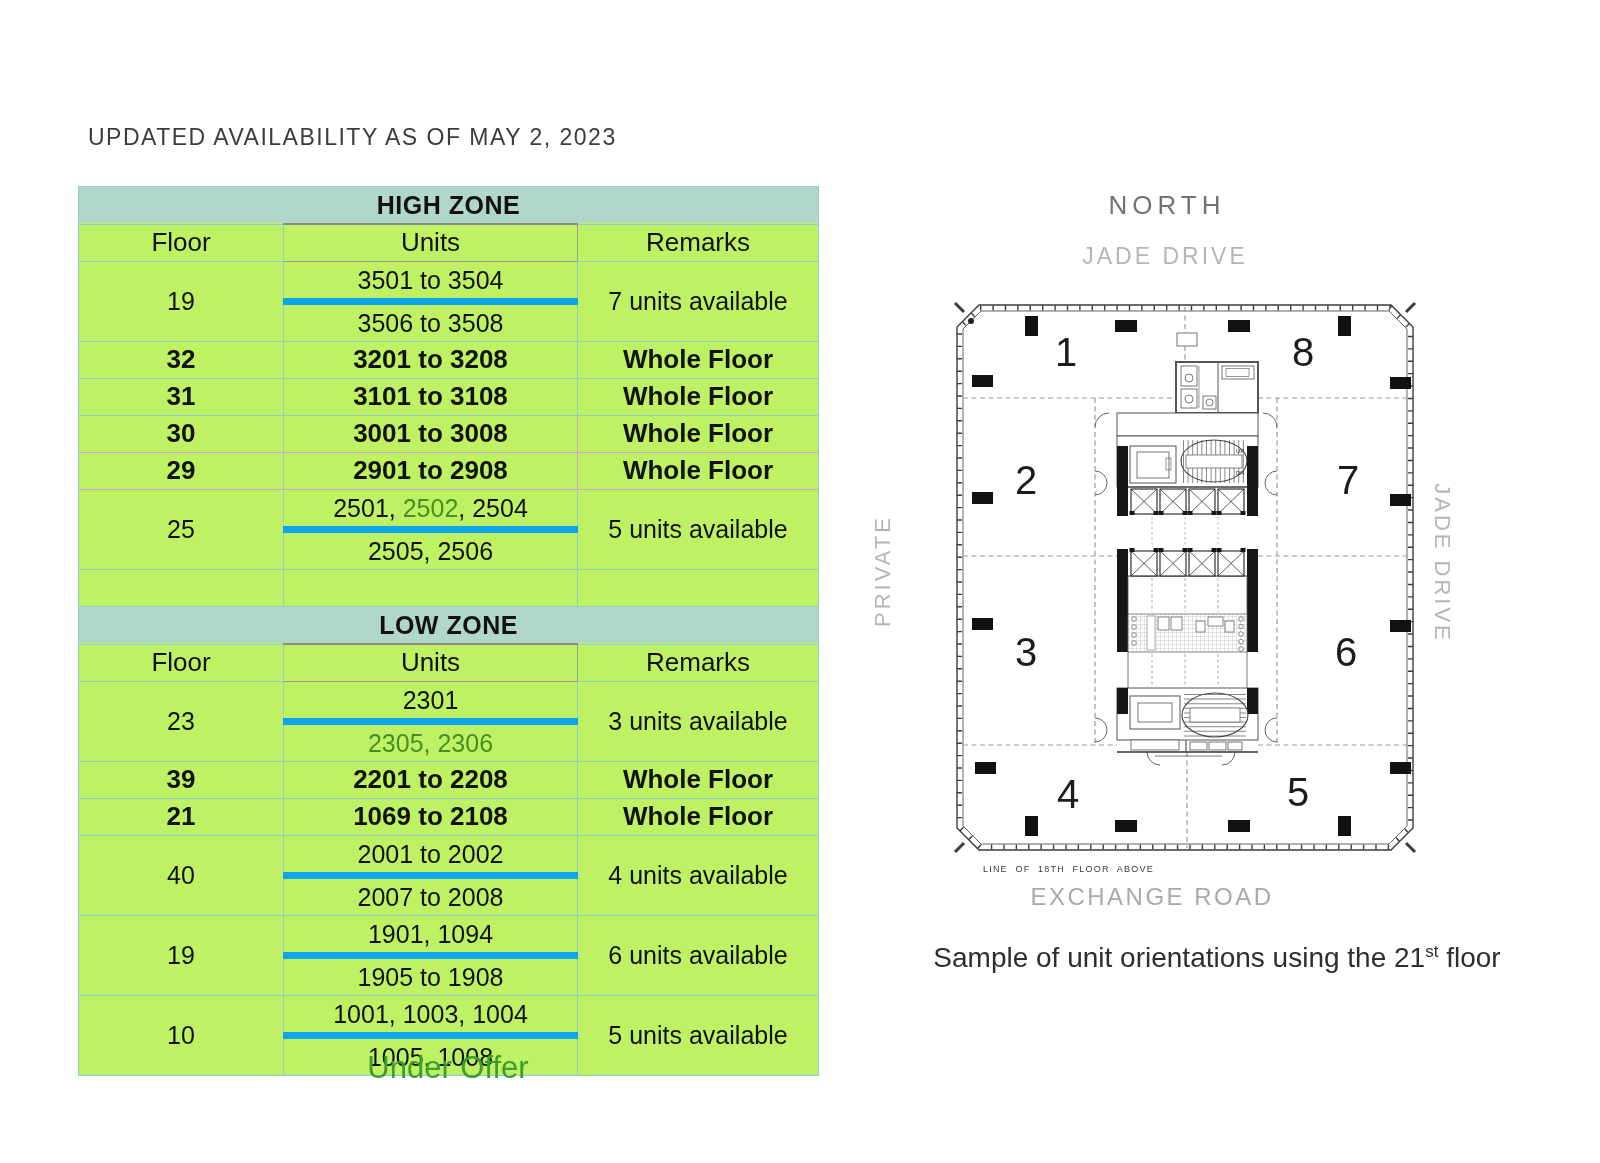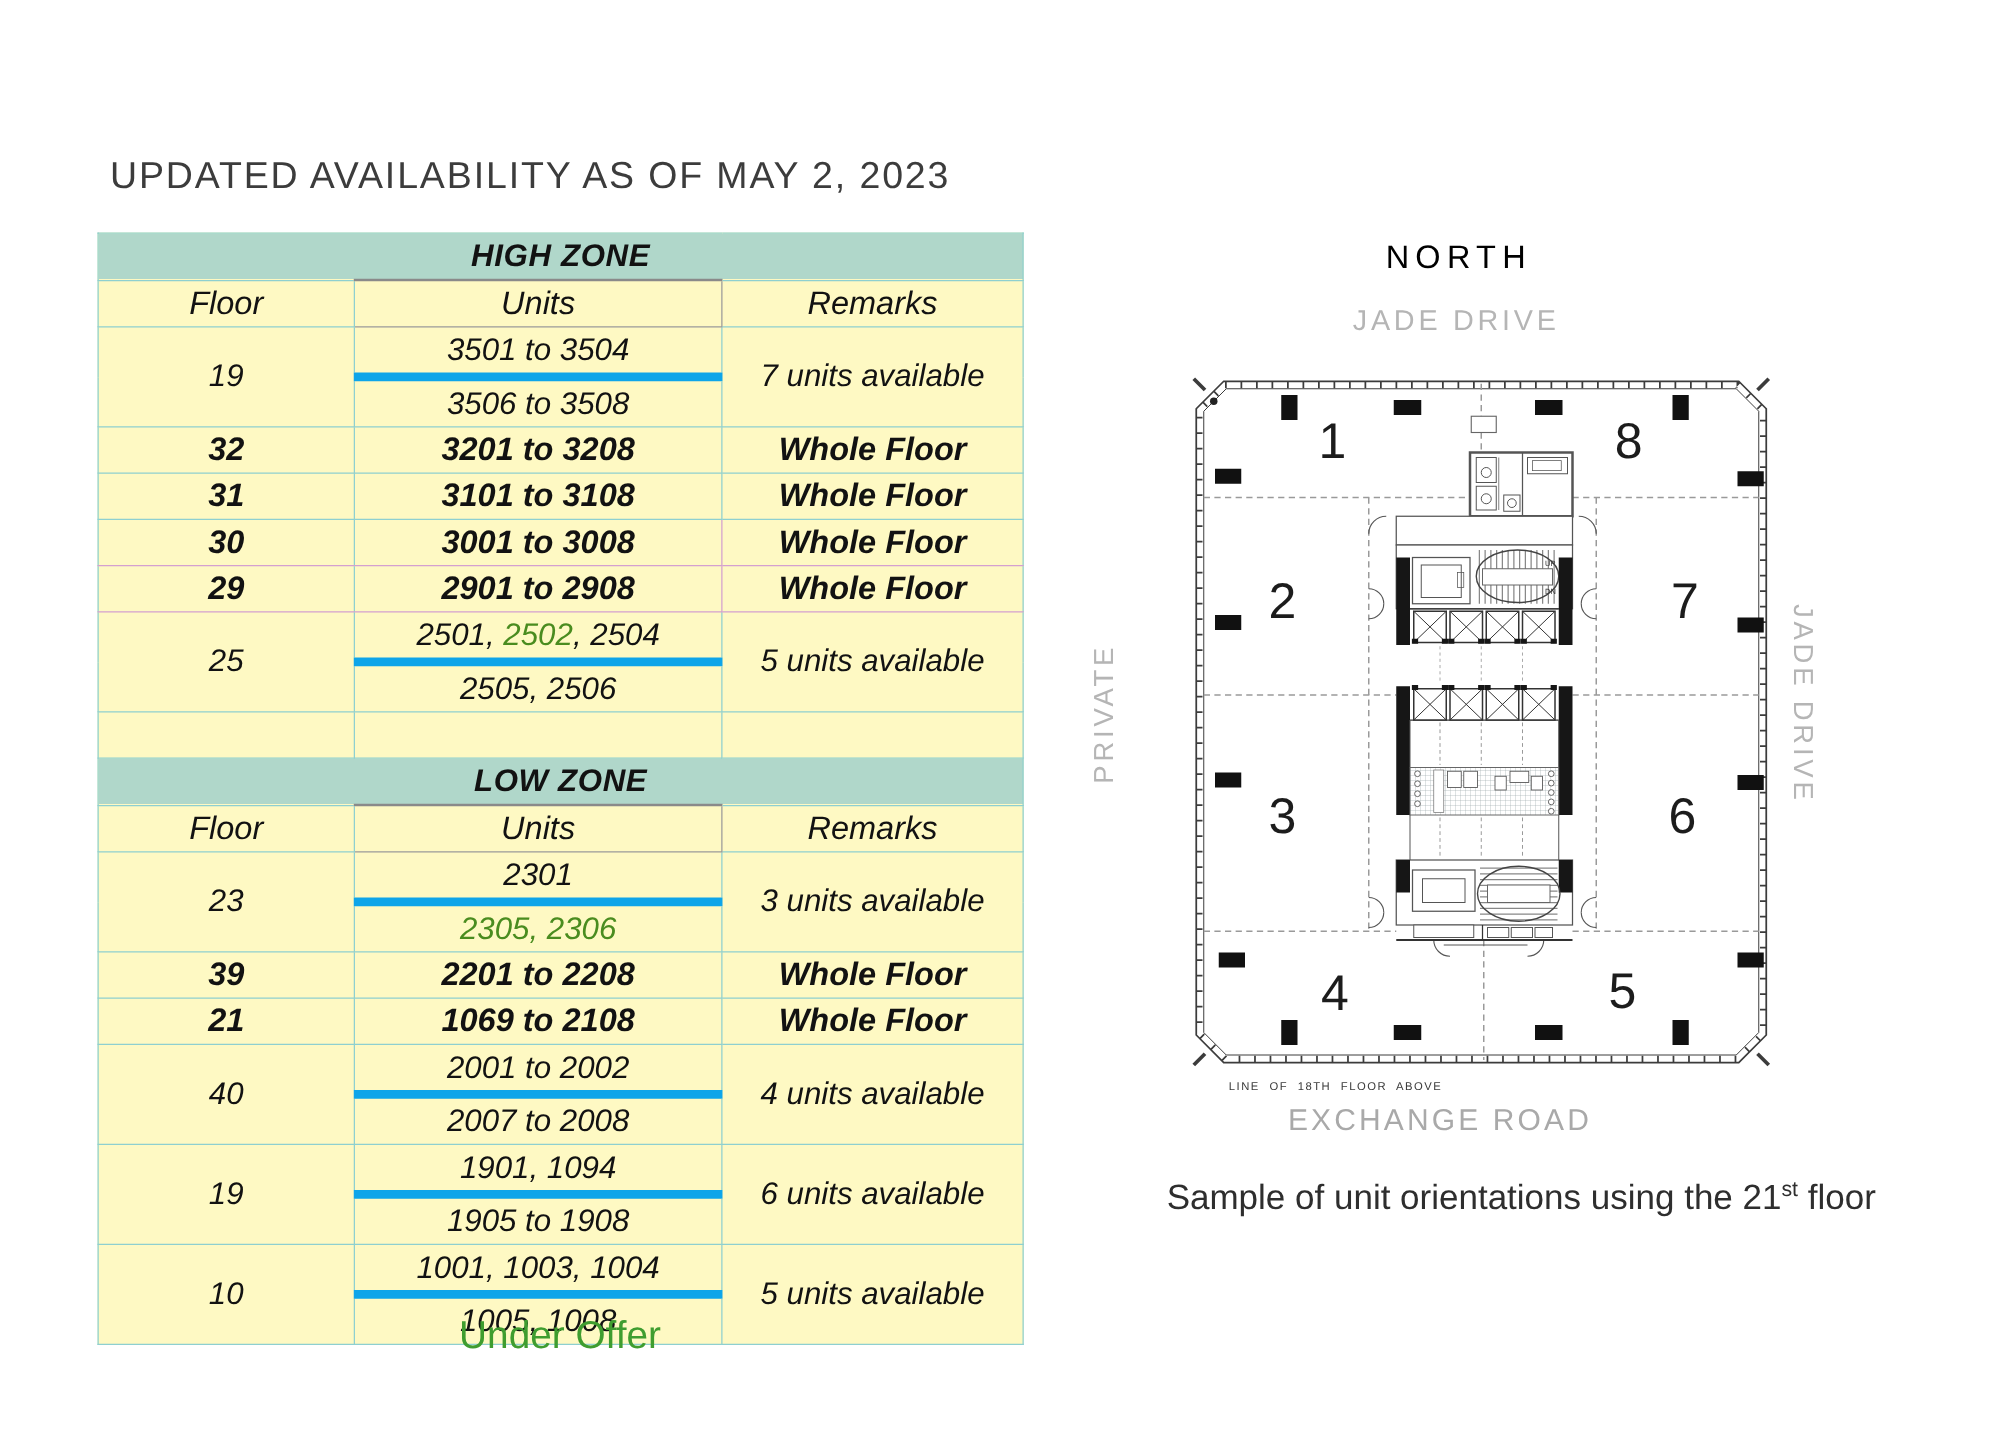--- a/index.html
+++ b/index.html
@@ -1,26 +1,26 @@
 <!DOCTYPE html>
 <html><head>
 <meta charset="utf-8">
 <style>
   html,body{margin:0;padding:0;}
   body{
     width:1600px;height:1163px;position:relative;background:#ffffff;overflow:hidden;
     font-family:"Liberation Sans", sans-serif;
   }
   .page-title{
-    position:absolute;left:88px;top:124px;font-size:30px;font-weight:500;
+    position:absolute;left:88px;top:124px;font-size:23px;font-weight:500;
     letter-spacing:1.5px;color:#3c3c3c;white-space:nowrap;
   }
   table.avail{
     position:absolute;left:78px;top:186px;width:740px;border-collapse:collapse;
-    table-layout:fixed;background:#fef9c3;font-style:italic;
+    table-layout:fixed;background:#bef264;
   }
   table.avail td{
     border:1px solid var(--cyan);text-align:center;vertical-align:middle;
     font-size:25px;color:#121212;padding:0;height:36px;line-height:1.15;
     overflow:hidden;white-space:nowrap;
   }
   td.zone-head{
     background:var(--teal);font-weight:700;font-size:28px;height:30px;
     border:1px solid #9ccabc;border-bottom:1px solid #9f9f9f;color:#101010;letter-spacing:.5px;
   }
@@ -29,21 +29,21 @@
   tr.b td{font-weight:700;font-size:26px;}
   tr.sub td{border-top:7px solid #0ea5e9;}
   tr.pink td{border-top-color:var(--pink);border-bottom-color:var(--pink);}
   tr.pink td.units-c{border-left-color:var(--pink);border-right-color:var(--pink);}
   span.green{color:var(--green);}
   .under-offer{
     position:absolute;left:78px;top:1050px;width:740px;text-align:center;
     font-size:31px;color:var(--legend-green);
   }
   .hlabel{position:absolute;text-align:center;white-space:nowrap;}
-  .north{left:967px;top:190px;width:400px;font-size:26px;letter-spacing:5px;color:#000000;font-weight:500;}
+  .north{left:967px;top:190px;width:400px;font-size:26px;letter-spacing:5px;color:#737373;font-weight:500;}
   .jade-top{left:965px;top:243px;width:400px;font-size:23px;letter-spacing:3px;color:#b5b5b5;}
   .exchange{left:952px;top:883px;width:400px;font-size:24px;letter-spacing:2.5px;color:#a9a9a9;}
   .vlabel{position:absolute;width:220px;text-align:center;white-space:nowrap;
     font-size:22px;letter-spacing:3px;color:#b5b5b5;}
   .private{left:773px;top:558px;transform:rotate(-90deg);}
   .jade-right{left:1332px;top:550px;transform:rotate(90deg);}
   .caption{
     position:absolute;left:917px;top:942px;width:600px;text-align:center;
     font-size:28px;color:#2e2e2e;font-weight:500;white-space:nowrap;
   }

